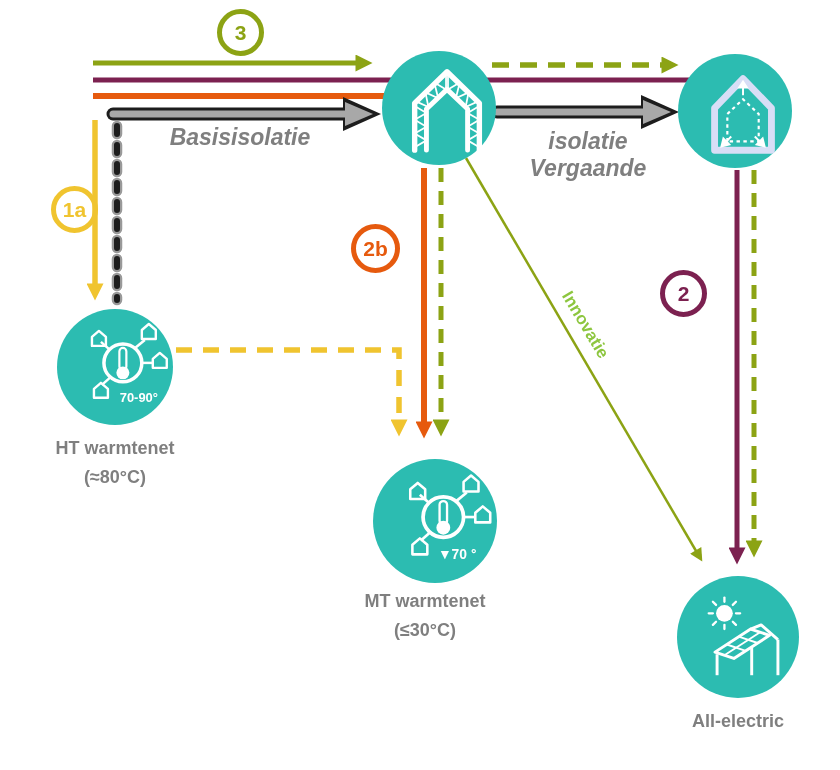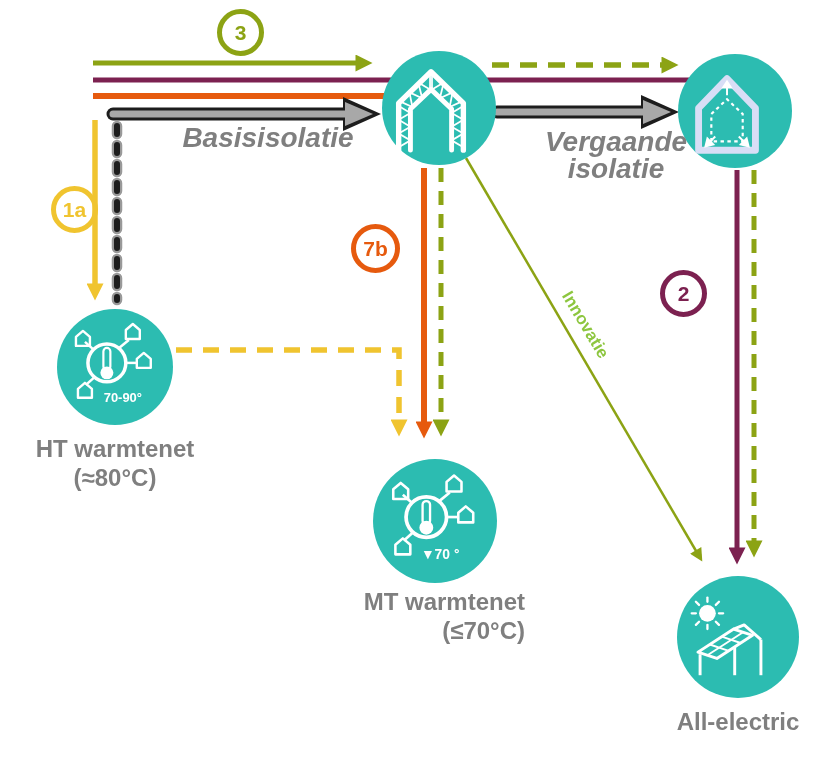--- a/index.html
+++ b/index.html
@@ -7,38 +7,38 @@
     position:relative;width:840px;height:770px;background:#fff;overflow:hidden;
     font-family:"Liberation Sans","DejaVu Sans",sans-serif;
   }
   .edges{position:absolute;left:0;top:0;}
   
   .mf-olive{fill:var(--olive,#8CA314);}
   .mf-yellow{fill:var(--yellow,#F0C42F);}
   .mf-orange{fill:var(--orange,#E65A0E);}
   .mf-purple{fill:var(--purple,#7C2150);}
   
-  .node{position:absolute;border-radius:50%;background:var(--teal,#2CBCB1);display:flex;align-items:center;justify-content:flex-start;}
+  .node{position:absolute;border-radius:50%;background:var(--teal,#2CBCB1);display:flex;align-items:center;justify-content:flex-end;}
   .node svg{width:86%;height:86%;}
   .mt-card{position:absolute;left:367px;top:443px;width:136px;height:149px;background:var(--white,#fff);}
   
   .badge{position:absolute;border-radius:50%;display:flex;align-items:center;justify-content:center;
          font-weight:bold;font-size:21px;background:transparent;}
   .badge-3 {left:217px;top:9px;  width:37px;height:37px;border:5px solid var(--olive,#8CA314); color:var(--olive,#8CA314);}
   .badge-1a{left:51px; top:186px;width:37px;height:37px;border:5px solid var(--yellow,#F0C42F);color:var(--yellow,#F0C42F);}
   .badge-1b{left:351px;top:224px;width:39px;height:39px;border:5px solid var(--orange,#E65A0E);color:var(--orange,#E65A0E);}
   .badge-2 {left:660px;top:270px;width:37px;height:37px;border:5px solid var(--purple,#7C2150);color:var(--purple,#7C2150);}
   
   .lbl{position:absolute;color:var(--gray-text,#7F7F7F);font-weight:bold;text-align:center;}
-  .edge-lbl{font-style:italic;font-size:28px;line-height:27px;padding-left:28px;}
-  .node-lbl{font-size:24px;line-height:29px;}
+  .edge-lbl{font-style:italic;font-size:23px;line-height:27px;}
+  .node-lbl{font-size:18px;line-height:29px;}
   .lbl-basis{left:120px;top:124px;width:240px;}
   .lbl-vergaand{left:498px;top:128px;width:180px;}
   .lbl-ht{left:15px;top:434px;width:200px;}
-  .lbl-mt{left:325px;top:587px;width:200px;text-align:right;}
+  .lbl-mt{left:325px;top:587px;width:200px;}
   .lbl-ae{left:640px;top:707px;width:196px;}
   .lbl-innovatie{left:585px;top:327px;width:140px;margin-left:-70px;margin-top:-12px;
      transform:rotate(59deg);color:var(--green,#8DC63F);font-weight:bold;font-size:17px;}
 </style>
 </head>
 <body>
 
 <div class="stage">
 
   <svg class="edges" width="840" height="770" viewBox="0 0 840 770">
@@ -195,38 +195,38 @@
     </svg>
   </div>
 
   <div class="badge badge-3">
       <span>3</span>
     </div>
   <div class="badge badge-1a">
       <span>1a</span>
     </div>
   <div class="badge badge-1b">
-      <span>7b</span>
+      <span>2b</span>
     </div>
   <div class="badge badge-2">
       <span>2</span>
     </div>
 
   <div class="lbl edge-lbl lbl-basis">Basisisolatie</div>
   <div class="lbl edge-lbl lbl-vergaand">
+    <div>isolatie</div>
     <div>Vergaande</div>
-    <div>isolatie</div>
   </div>
   <div class="lbl lbl-innovatie">Innovatie</div>
 
   <div class="lbl node-lbl lbl-ht">
     <div>HT warmtenet</div>
     <div>(≈80°C)</div>
   </div>
   <div class="lbl node-lbl lbl-mt">
     <div>MT warmtenet</div>
-    <div>(≤70°C)</div>
+    <div>(≤30°C)</div>
   </div>
   <div class="lbl node-lbl lbl-ae">
     <div>All-electric</div>
   </div>
 
 </div>
 
 </body></html>

